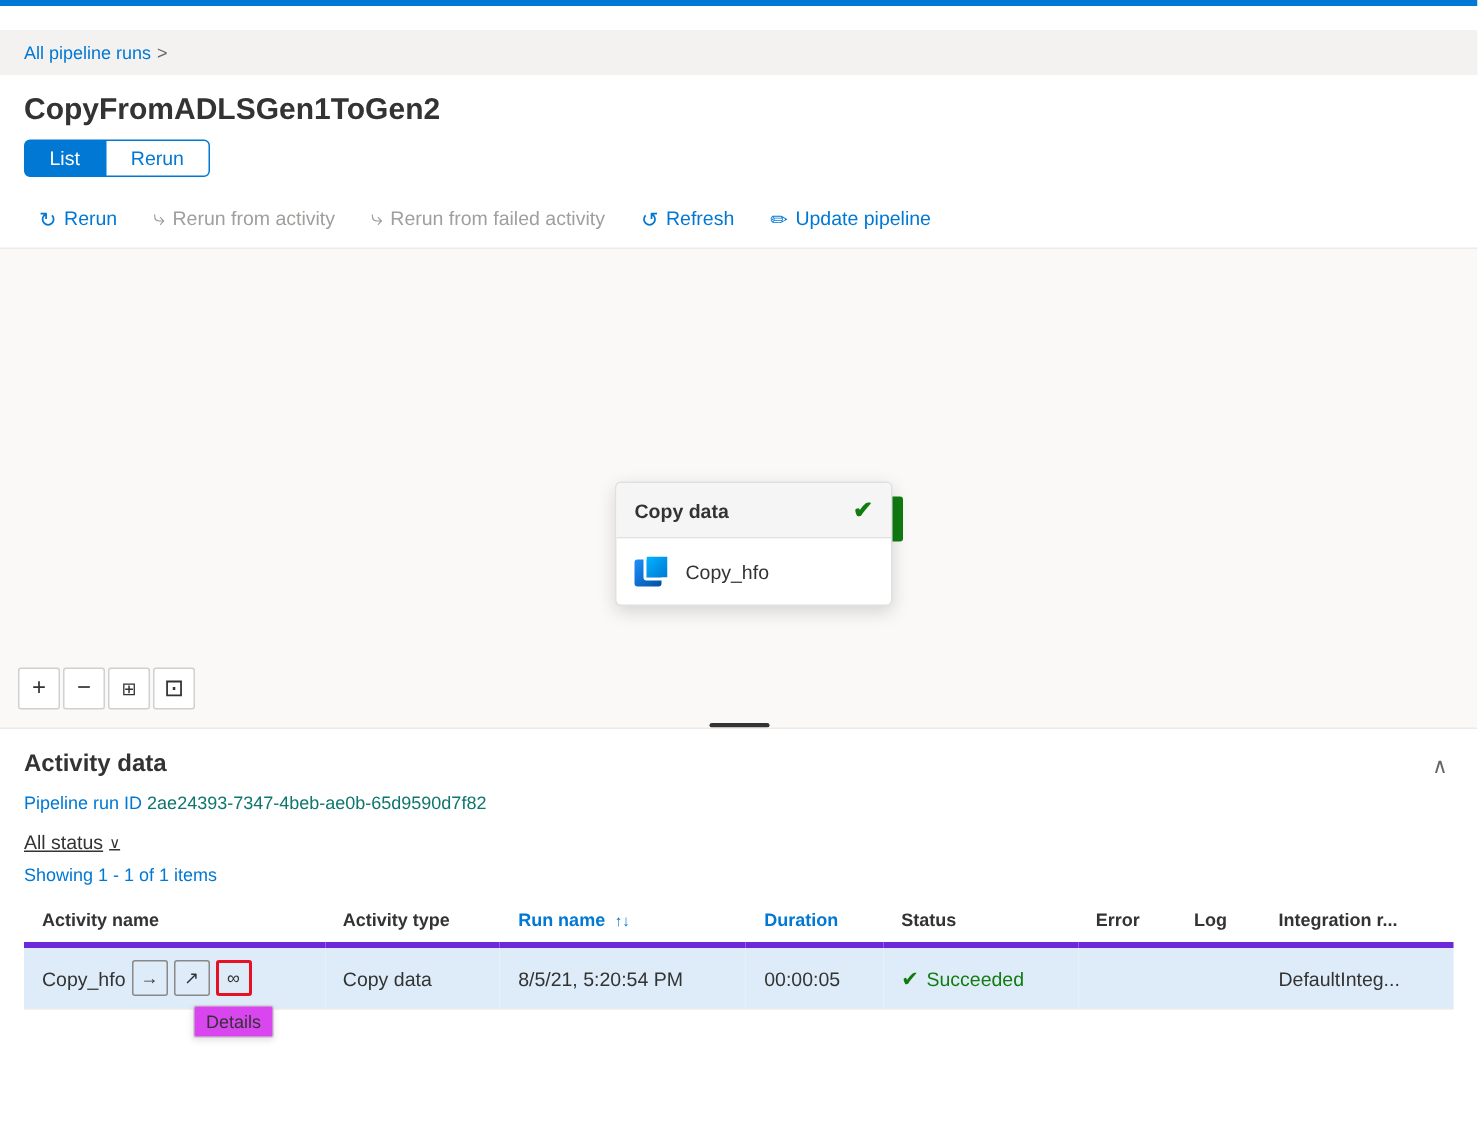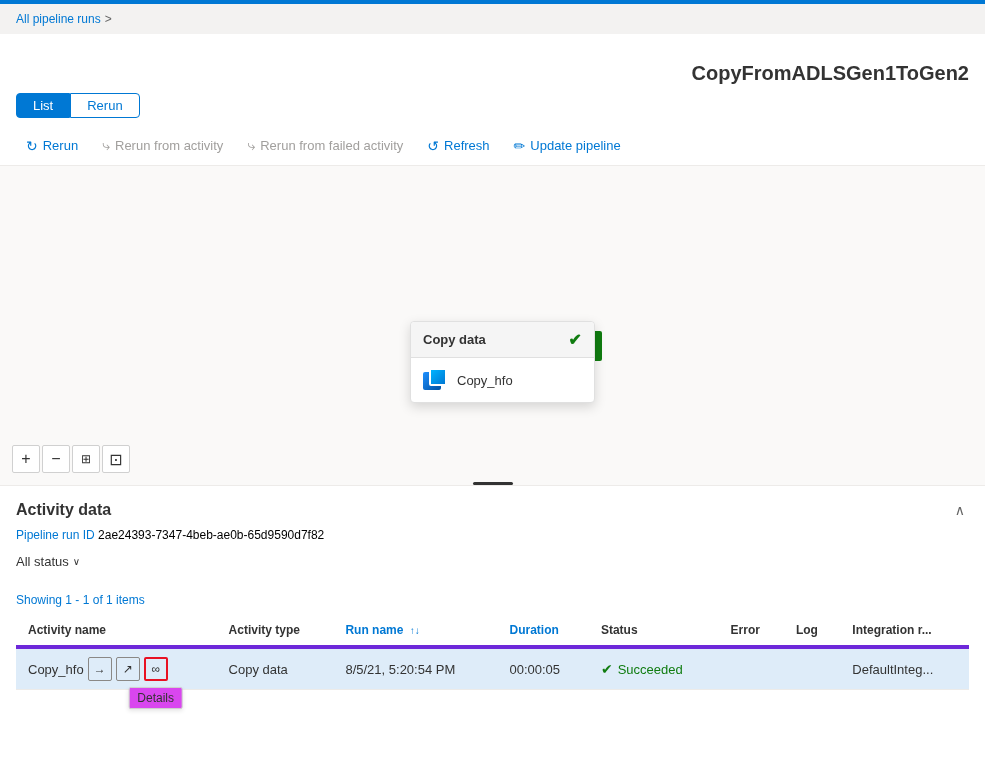--- a/index.html
+++ b/index.html
@@ -2,27 +2,27 @@
 <html><head>
   <meta charset="utf-8">
   <style>
     * { box-sizing: border-box; margin: 0; padding: 0; }
     body { font-family: 'Segoe UI', Arial, sans-serif; font-size: 13px; background: #fff; color: #333; overflow: hidden; width: 985px; height: 763px; }
     
     
     .top-bar { height: 4px; background: #0078d4; width: 100%; }
     
     
-    .breadcrumb { padding: 8px 16px; font-size: 12px; color: #0078d4; border-bottom: none; background: #f3f2f1; display: flex; align-items: center; gap: 4px; }
+    .breadcrumb { padding: 8px 16px; font-size: 12px; color: #0078d4; border-bottom: none; background: #f3f2f1; display: flex; align-items: center; gap: 4px; margin-top: 16px; }
     .breadcrumb-link { color: #0078d4; cursor: pointer; text-decoration: none; }
     .breadcrumb-sep { color: #666; }
     .breadcrumb-current { color: #333; }
     
     
-    .page-title-area { padding: 28px 16px 8px; text-align: right; }
+    .page-title-area { padding: 12px 16px 8px; }
     .page-title { font-size: 20px; font-weight: 600; color: #333; }
     
     
     .view-toggle { display: flex; margin: 0 16px 8px; }
     .toggle-btn { padding: 4px 16px; border: 1px solid #0078d4; cursor: pointer; font-size: 13px; background: #fff; color: #0078d4; }
     .toggle-btn.active { background: #0078d4; color: #fff; border-color: #0078d4; }
     .toggle-btn:first-child { border-radius: 4px 0 0 4px; }
     .toggle-btn:last-child { border-radius: 0 4px 4px 0; }
     
     
@@ -54,21 +54,21 @@
     
     
     .activity-runs-section { padding: 12px 16px 0; }
     .section-header { display: flex; align-items: center; justify-content: space-between; margin-bottom: 6px; }
     .section-title { font-size: 16px; font-weight: 600; color: #333; }
     .collapse-btn { background: none; border: none; cursor: pointer; font-size: 14px; color: #666; padding: 4px; }
     .pipeline-run-id { font-size: 12px; color: #333; margin-bottom: 8px; }
     .pipeline-run-id span { color: #0078d4; }
     
     
-    .status-filter { display: flex; align-items: center; gap: 4px; margin-bottom: 20px; cursor: pointer; padding: 4px 0; width: fit-content; }
+    .status-filter { display: flex; align-items: center; gap: 4px; margin-bottom: 3px; cursor: pointer; padding: 4px 0; width: fit-content; text-decoration: underline; }
     .status-filter-label { font-size: 13px; color: #333; }
     .chevron-down { font-size: 10px; color: #333; }
     
     
     .showing-count { font-size: 12px; color: #0078d4; margin-bottom: 8px; }
     
     
     .data-table { width: 100%; border-collapse: collapse; }
     .data-table thead tr { border-bottom: 4px solid #6d28d9; }
     .data-table th { padding: 8px 12px; text-align: left; font-size: 12px; font-weight: 600; color: #333; white-space: nowrap; }
@@ -176,21 +176,21 @@
 </div>
 
 <div class="activity-runs-section">
   <div class="section-header">
     <span class="section-title">Activity data</span>
     <button class="collapse-btn">∧</button>
   </div>
 
   <div class="pipeline-run-id">
     <span>Pipeline run ID</span>
-    <span style="color:#000000;text-align:center;">2ae24393-7347-4beb-ae0b-65d9590d7f82</span>
+    <span style="color:#0f766e;text-align:center;">2ae24393-7347-4beb-ae0b-65d9590d7f82</span>
   </div>
 
   <div class="status-filter">
     <span class="status-filter-label">All status</span>
     <span class="chevron-down">∨</span>
   </div>
 
   <div class="showing-count">Showing 1 - 1 of 1 items</div>
 
   <table class="data-table">

